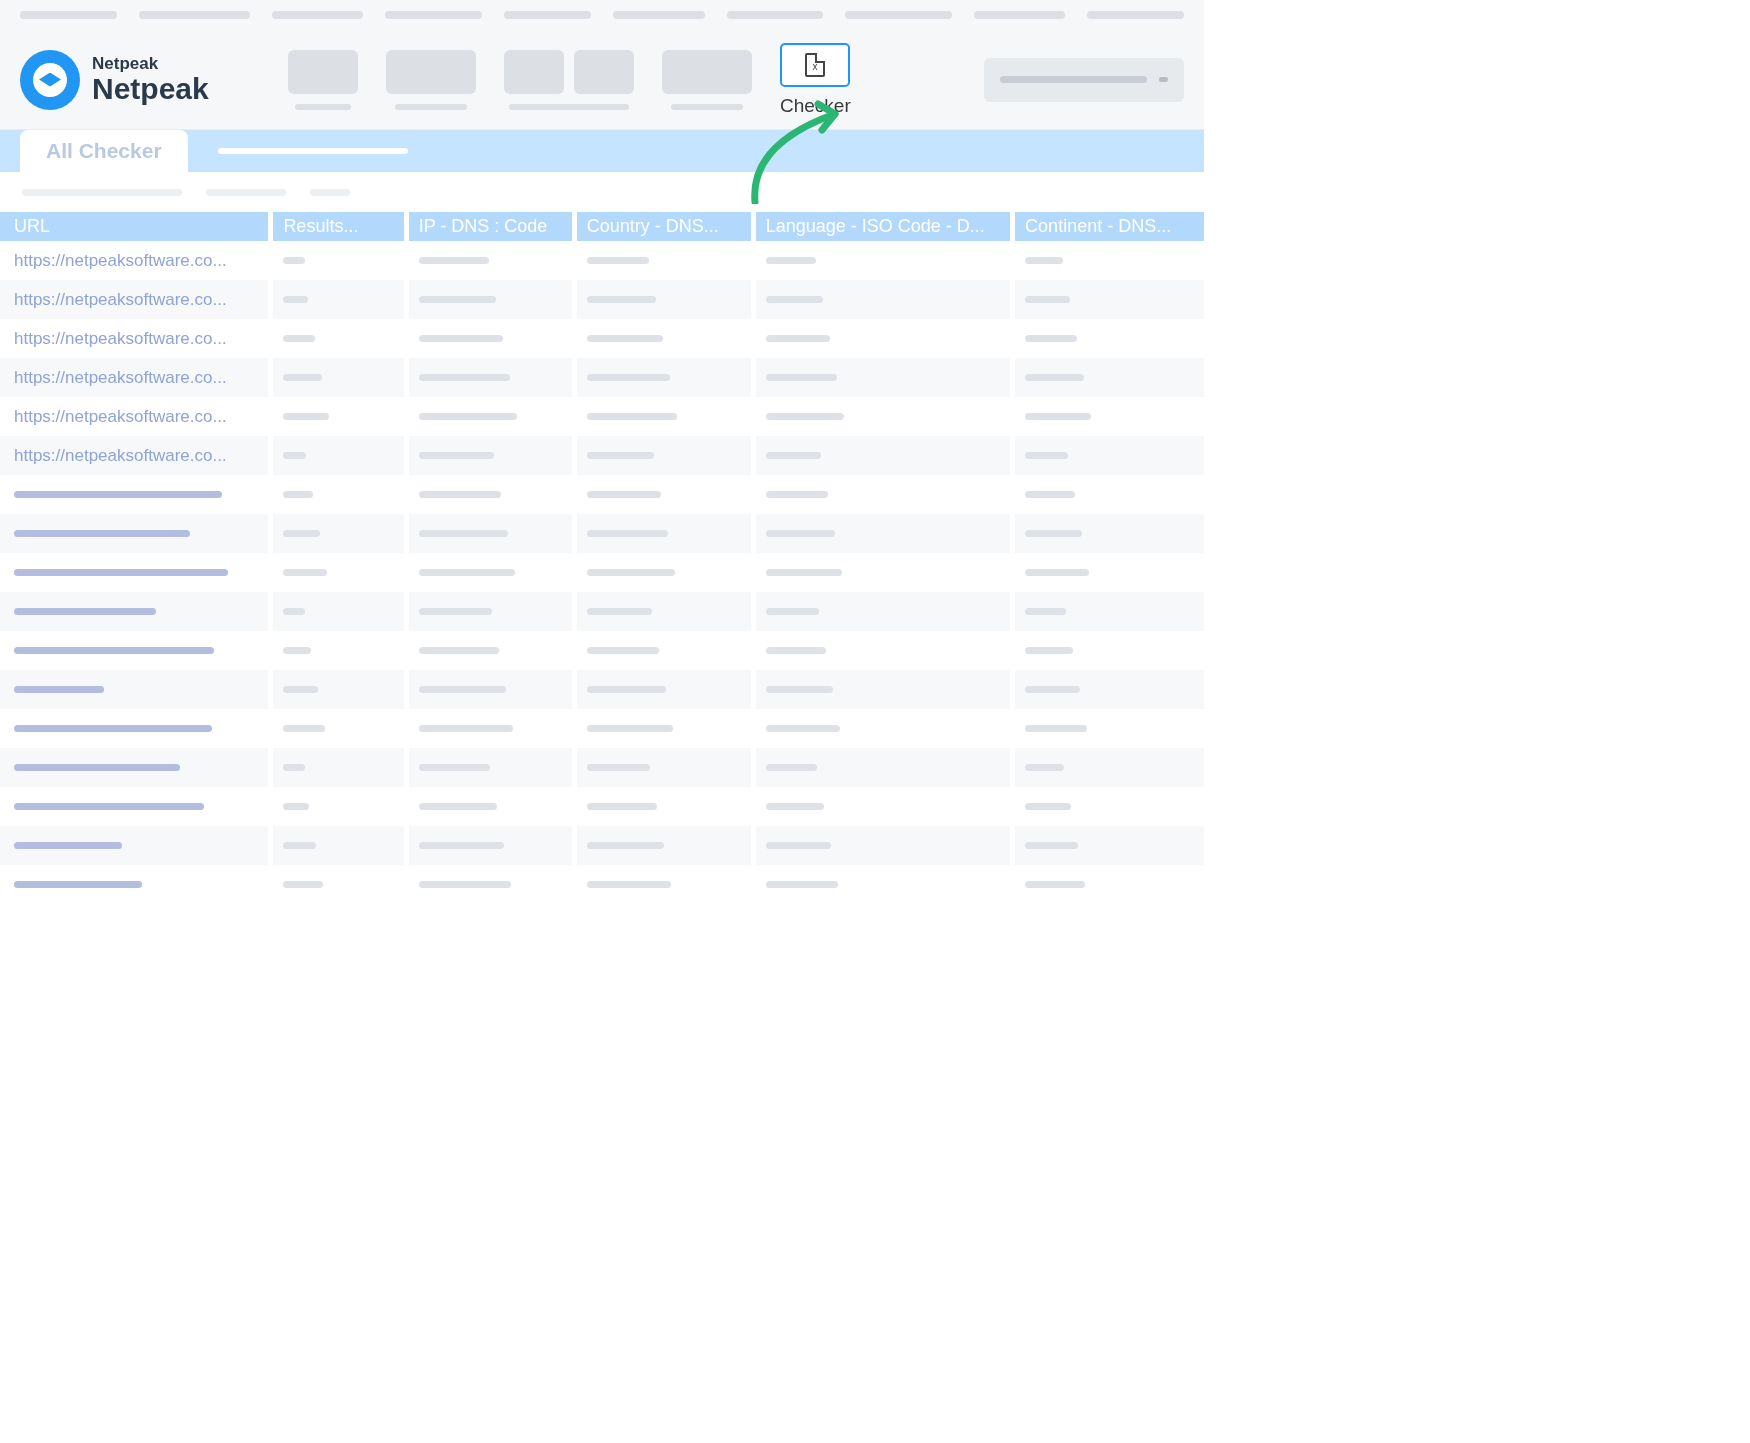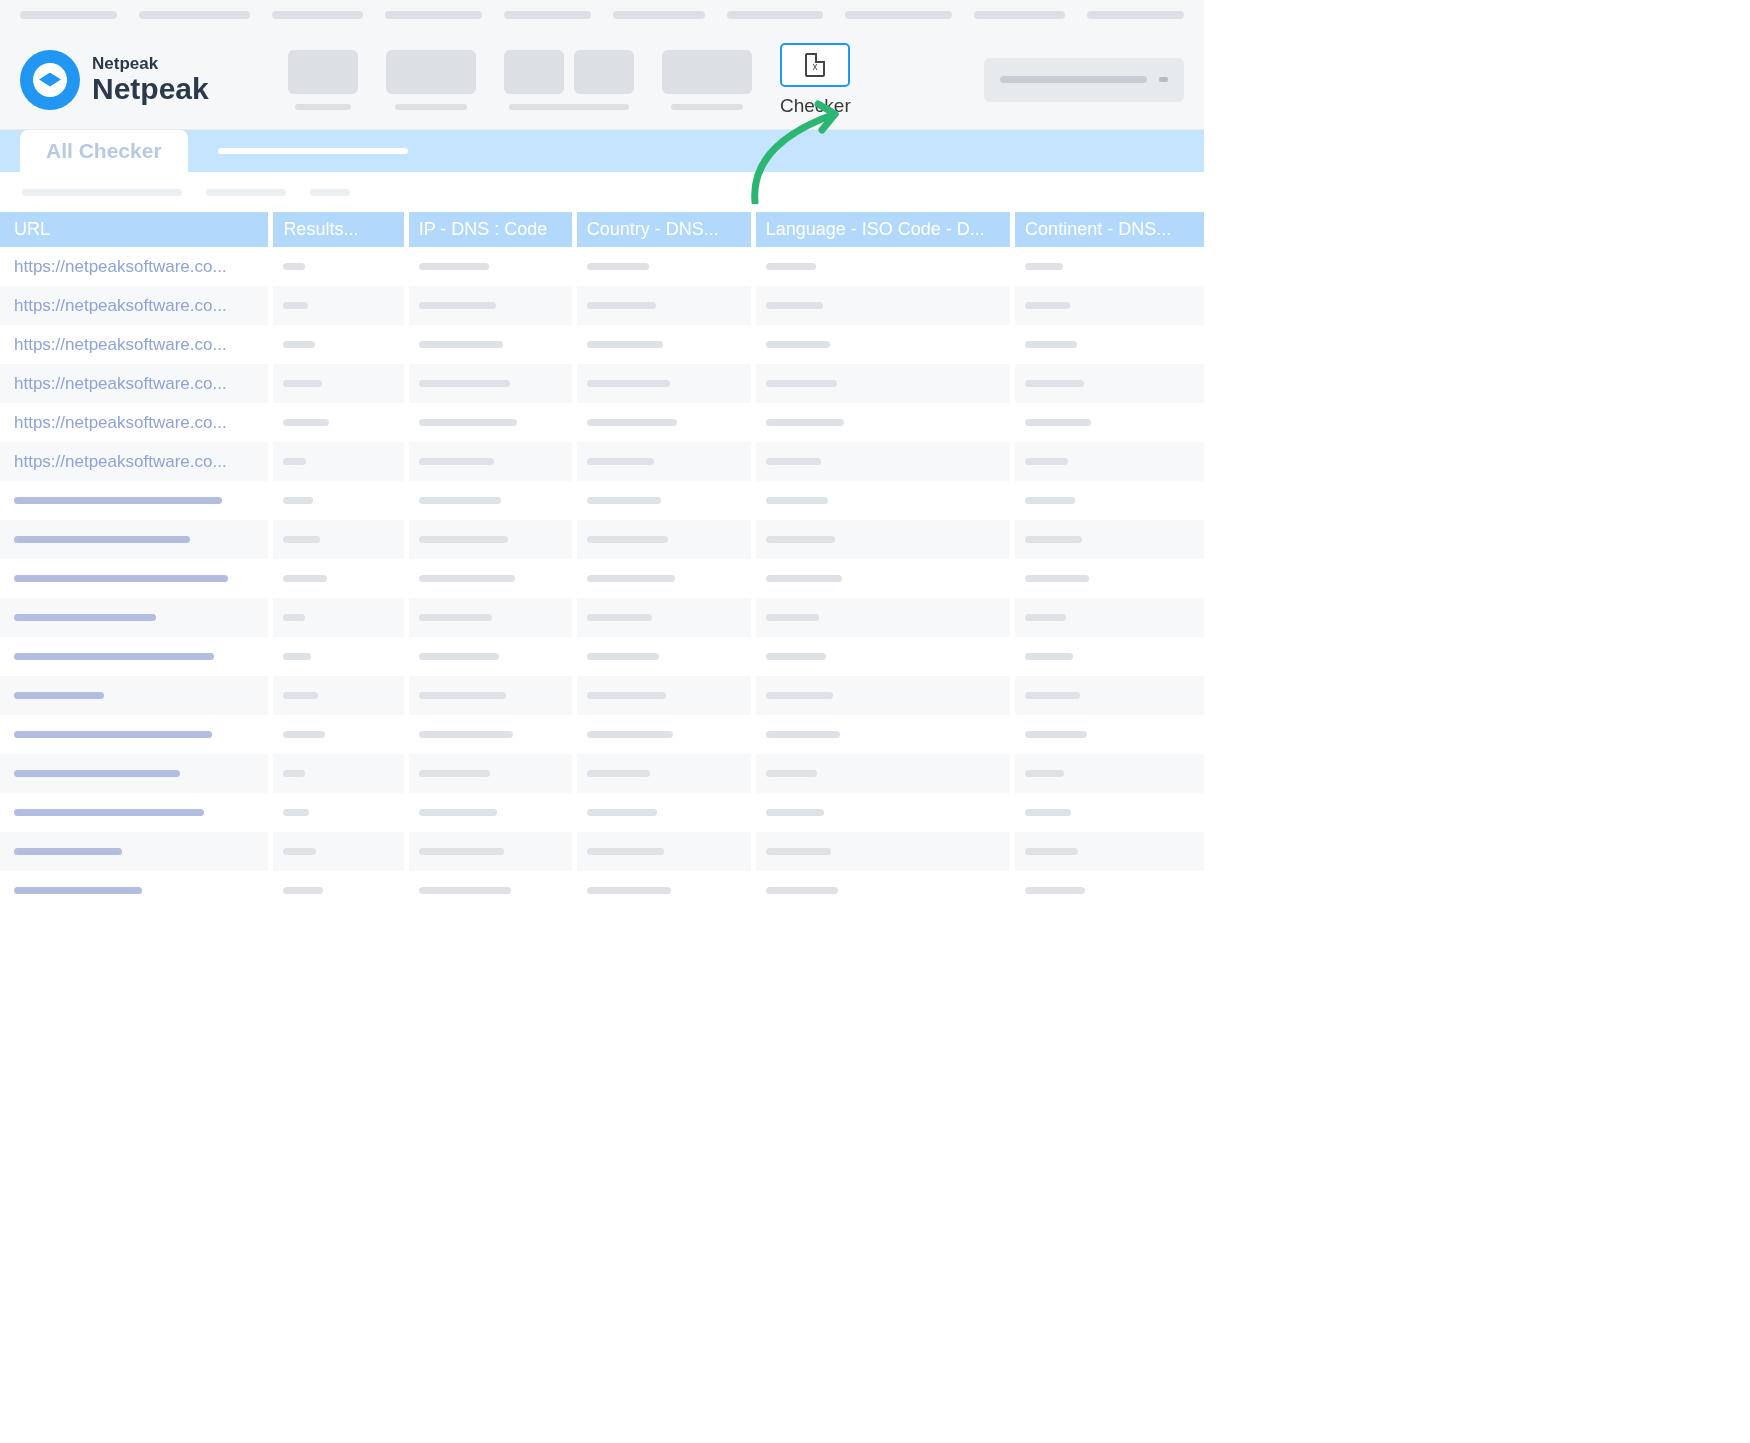--- a/index.html
+++ b/index.html
@@ -313,21 +313,21 @@
     border-radius: 3.5px;
   }
 
   .table {
     display: flex;
     flex-direction: column;
   }
   .table-header {
     display: flex;
     gap: 5px;
-    height: 35px;
+    height: 29px;
   }
   .th {
     background: #b2d9fb;
     color: #fff;
     font-size: 18px;
     font-weight: 500;
     display: flex;
     align-items: center;
     padding: 0 10px;
     overflow: hidden;

